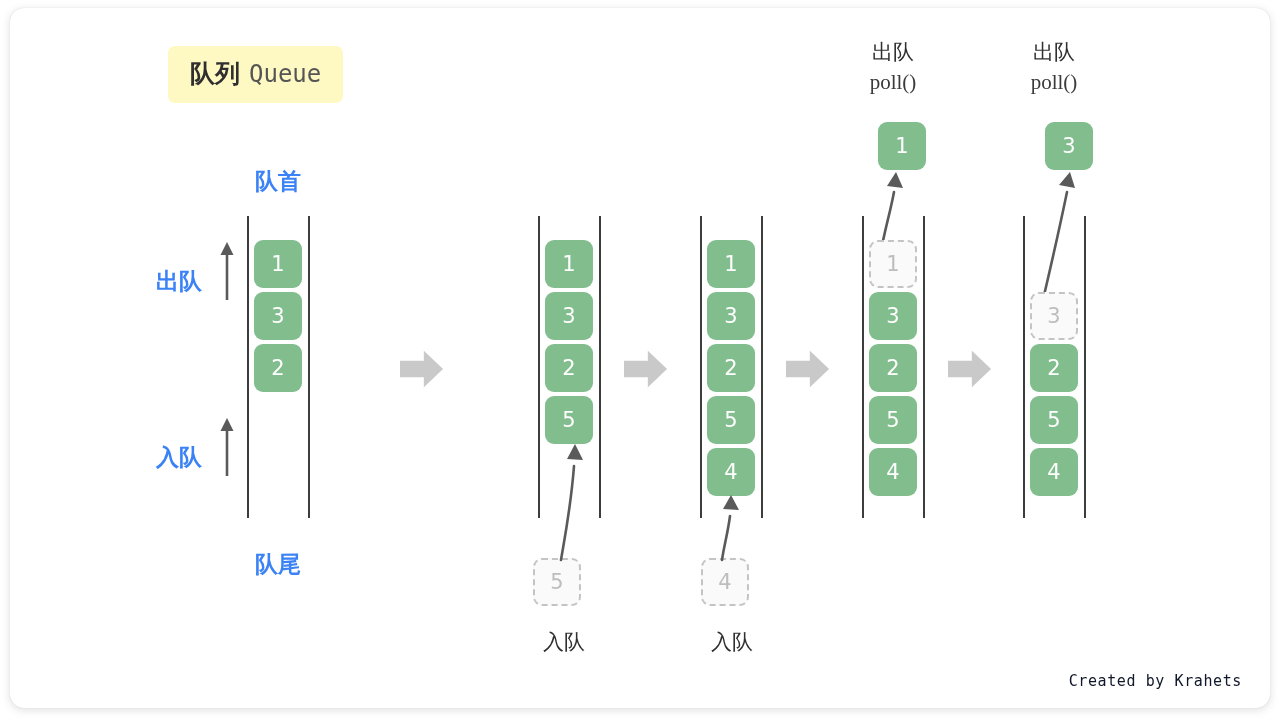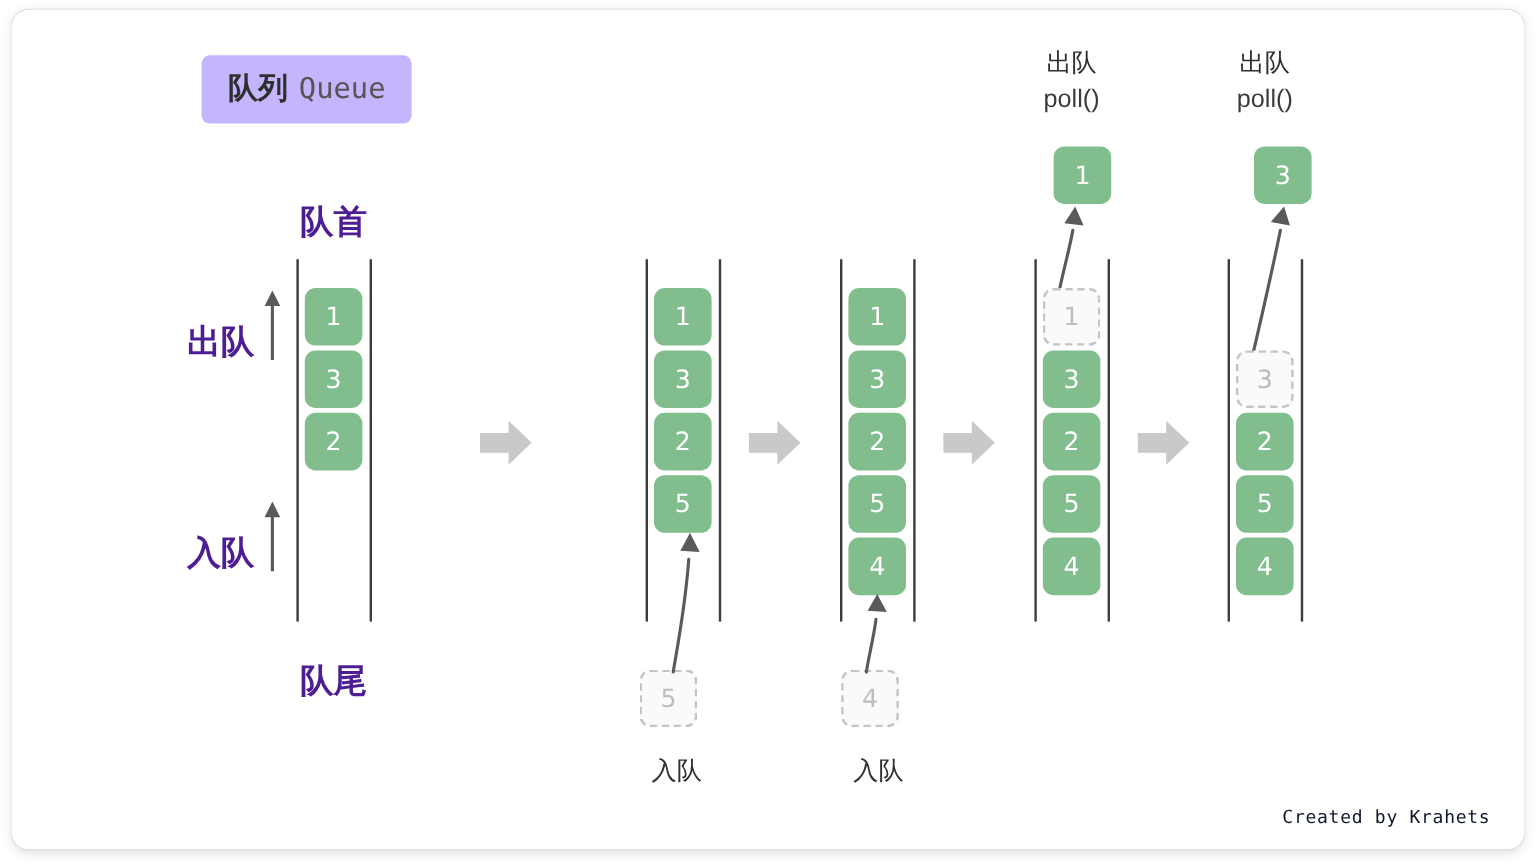--- a/index.html
+++ b/index.html
@@ -23,21 +23,21 @@
     box-shadow: 0 2px 10px rgba(0,0,0,0.13), 0 0 1px rgba(0,0,0,0.18);
     overflow: hidden;
   }
 
   .abs { position: absolute; }
 
   
   #title-badge {
     left: 158px;
     top: 38px;
-    background: #c4b5fd;
+    background: #fef9c3;
     border-radius: 7px;
     padding: 11px 22px 13px 22px;
     white-space: nowrap;
     display: flex;
     align-items: baseline;
     gap: 9px;
   }
   #title-badge .cn {
     font-size: 25px;
     font-weight: bold;
@@ -45,42 +45,42 @@
     font-family: "DejaVu Sans", "Liberation Sans", sans-serif;
   }
   #title-badge .en {
     font-size: 24px;
     color: #555555;
     font-family: "DejaVu Sans Mono", "Liberation Mono", monospace;
   }
 
   
   .cn-bold {
-    font-size: 28px;
+    font-size: 23px;
     font-weight: bold;
-    color: #4c1d95;
+    color: #3b82f6;
     font-family: "DejaVu Sans", "Liberation Sans", sans-serif;
     white-space: nowrap;
   }
   .op-label {
     text-align: center;
     white-space: nowrap;
     line-height: 1.42;
   }
   .op-label .l1 {
     display: block;
     font-size: 21px;
     color: #2f2f2f;
     font-family: "DejaVu Sans", "Liberation Sans", sans-serif;
   }
   .op-label .l2 {
     display: block;
     font-size: 21px;
     color: #3a3a3a;
-    font-family: Liberation Sans, sans-serif;
+    font-family: Liberation Serif, serif;
   }
   .op-label .l2 .num { color: #5ea06b; font-weight: bold; }
 
   
   .rail {
     width: 2px;
     background: #3d3d3d;
   }
 
   

